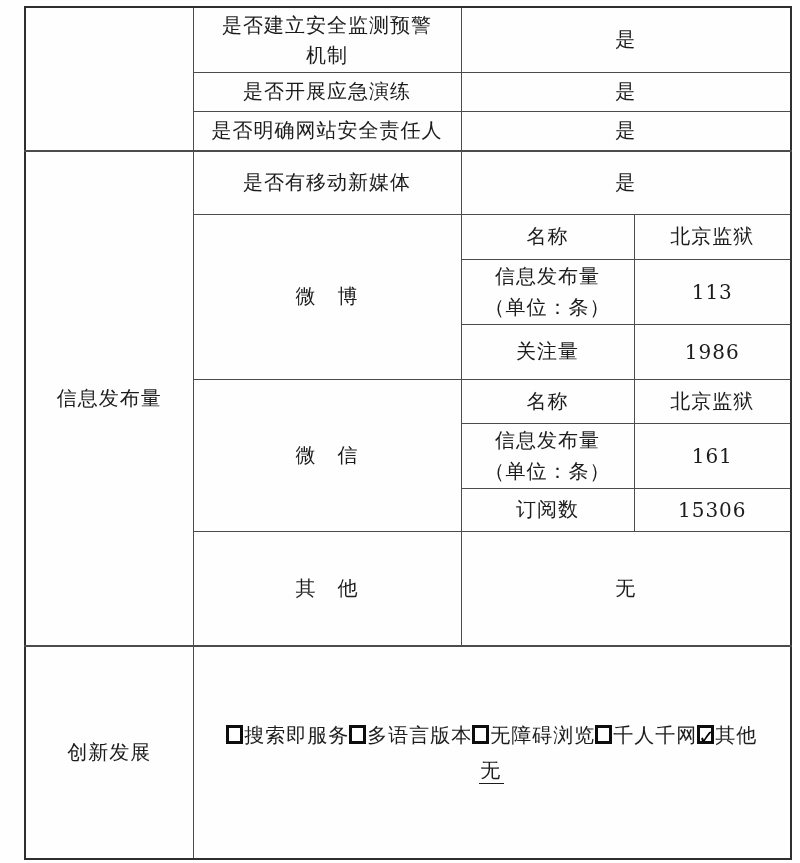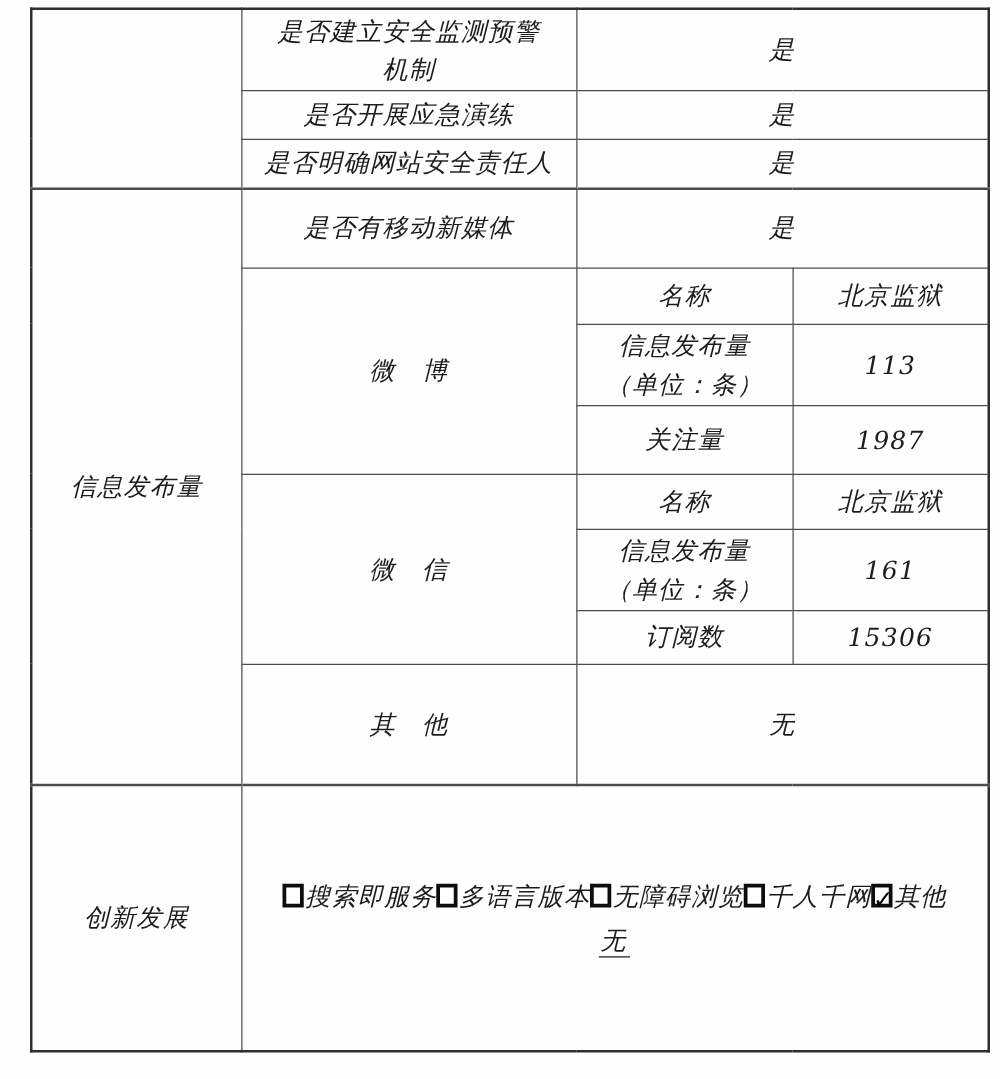--- a/index.html
+++ b/index.html
@@ -10,21 +10,20 @@
     width: 800px; height: 863px;
     font-family: "DejaVu Serif", "Liberation Serif", serif;
     color: #1c1c1c;
     position: relative;
     overflow: hidden;
   }
   .sheet {
     position: absolute; left: 0; top: 0;
     width: 800px; height: 863px;
     background: #fefefe;
-    font-style: italic;
   }
   table.report {
     position: absolute; left: 24px; top: 6px;
     width: 766px;
     border-collapse: collapse;
     table-layout: fixed;
     border: 2.5px solid #2f2f2f;
   }
   table.report td {
     border: 1.5px solid #4c4c4c;
@@ -120,21 +119,21 @@
     <td>
       <div class="twoline-left">
         <div>信息发布量</div>
         <div>（单位：条）</div>
       </div>
     </td>
     <td class="num">113</td>
   </tr>
   <tr style="height:55px">
     <td>关注量</td>
-    <td class="num">1987</td>
+    <td class="num">1986</td>
   </tr>
 
   <tr style="height:44px">
     <td rowspan="3">微　信</td>
     <td>名称</td>
     <td>北京监狱</td>
   </tr>
   <tr style="height:65px">
     <td>
       <div class="twoline-left">
@@ -142,21 +141,21 @@
         <div>（单位：条）</div>
       </div>
     </td>
     <td class="num">161</td>
   </tr>
   <tr style="height:43px">
     <td>订阅数</td>
     <td class="num">15306</td>
   </tr>
 
-  <tr style="height:97px">
+  <tr style="height:115px">
     <td>其　他</td>
     <td colspan="2">无</td>
   </tr>
 
   <tr class="sec-top" style="height:213px">
     <td>创新发展</td>
     <td colspan="3" class="innov-cell">
       <div class="cb-line">
         <span class="cb-item"><span class="cb"></span><span>搜索即服务</span></span><span class="cb-item"><span class="cb"></span><span>多语言版本</span></span><span class="cb-item"><span class="cb"></span><span>无障碍浏览</span></span><span class="cb-item"><span class="cb"></span><span>千人千网</span></span><span class="cb-item"><span class="cb checked"></span><span>其他</span></span>
       </div>

